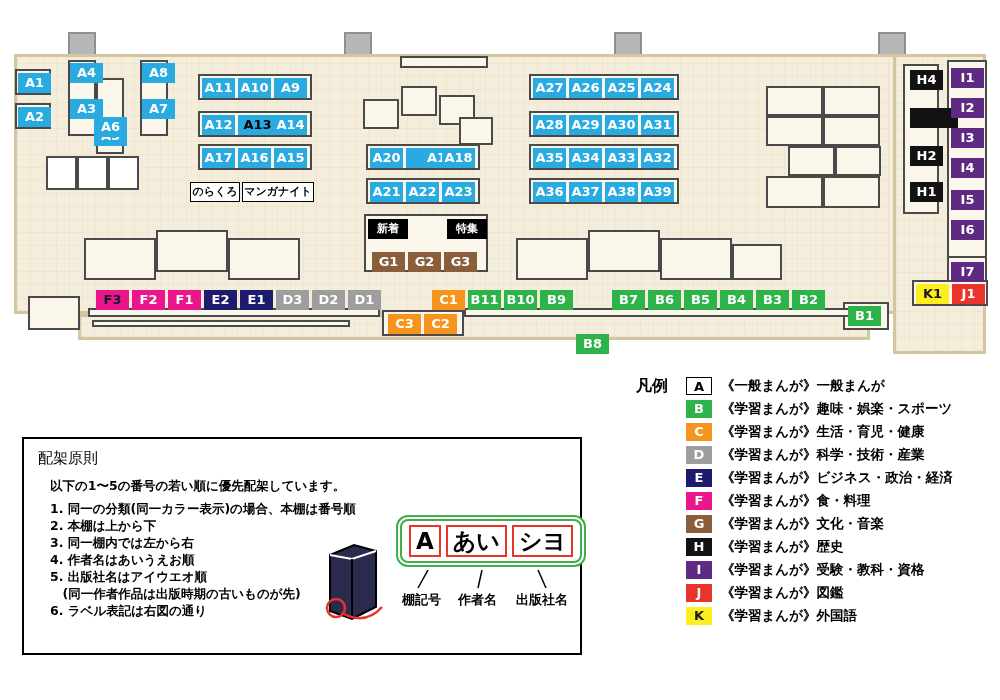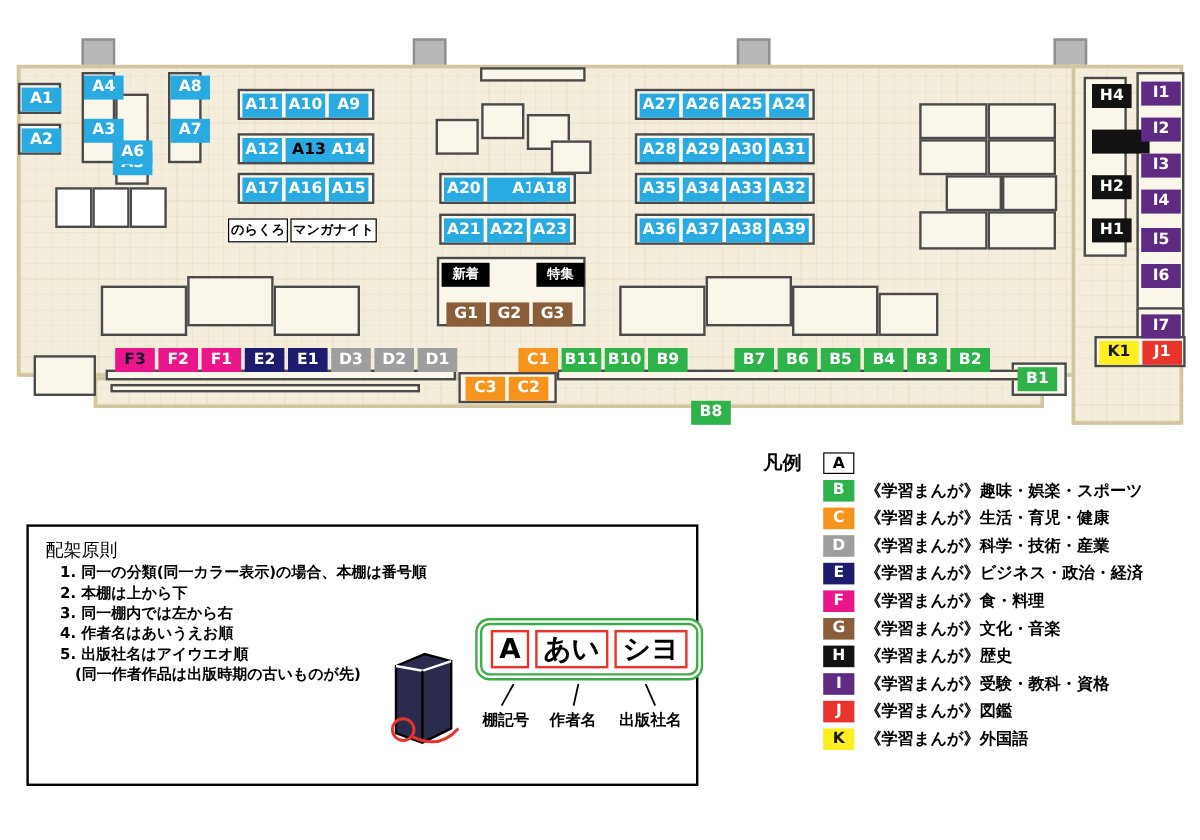--- a/index.html
+++ b/index.html
@@ -179,20 +179,21 @@
       <div class="badge" style="left: 951px; top: 262px; width: 33px; background: rgb(95, 42, 132); color: rgb(255, 255, 255);">I7</div>
       <div class="badge" style="left: 916px; top: 284px; width: 33px; background: rgb(252, 238, 33); color: rgb(26, 26, 26);">K1</div>
       <div class="badge" style="left: 952px; top: 284px; width: 33px; background: rgb(232, 52, 42); color: rgb(255, 255, 255);">J1</div>
     </div>
 
   <div class="legend">
     <div class="legend-title">凡例</div>
     <div class="legend-rows" id="legend-rows">
         <div class="legend-row">
           <span class="legend-badge" style="background: rgb(255, 255, 255); color: rgb(0, 0, 0); border: 1.5px solid rgb(0, 0, 0);">A</span>
+          <span class="legend-text">《一般まんが》一般まんが</span>
         </div>
         <div class="legend-row">
           <span class="legend-badge" style="background: rgb(46, 179, 74); color: rgb(255, 255, 255);">B</span>
           <span class="legend-text">《学習まんが》趣味・娯楽・スポーツ</span>
         </div>
         <div class="legend-row">
           <span class="legend-badge" style="background: rgb(247, 148, 30); color: rgb(255, 255, 255);">C</span>
           <span class="legend-text">《学習まんが》生活・育児・健康</span>
         </div>
         <div class="legend-row">
@@ -225,21 +226,22 @@
         </div>
         <div class="legend-row">
           <span class="legend-badge" style="background: rgb(252, 238, 33); color: rgb(26, 26, 26);">K</span>
           <span class="legend-text">《学習まんが》外国語</span>
         </div>
       </div>
   </div>
 
   <div class="principles">
     <div class="principles-title">配架原則</div>
-    <div class="principles-list" id="principles-list"><div>1. 同一の分類(同一カラー表示)の場合、本棚は番号順</div><div>2. 本棚は上から下</div><div>3. 同一棚内では左から右</div><div>4. 作者名はあいうえお順</div><div>5. 出版社名はアイウエオ順</div><div>　(同一作者作品は出版時期の古いものが先)</div></div>
+    <div class="principles-intro">以下の1〜5の番号の若い順に優先配架しています。</div>
+    <div class="principles-list" id="principles-list"><div>1. 同一の分類(同一カラー表示)の場合、本棚は番号順</div><div>2. 本棚は上から下</div><div>3. 同一棚内では左から右</div><div>4. 作者名はあいうえお順</div><div>5. 出版社名はアイウエオ順</div><div>　(同一作者作品は出版時期の古いものが先)</div><div>6. ラベル表記は右図の通り</div></div>
 
     <svg class="book-svg" width="62" height="86" viewBox="0 0 62 86">
       <polygon points="8,14 32,4 54,10 54,66 30,78 8,70" fill="#2b2b4e" stroke="#000" stroke-width="2"></polygon>
       <polyline points="8,14 30,18 54,10" fill="none" stroke="#fff" stroke-width="2"></polyline>
       <line x1="30" y1="18" x2="30" y2="78" stroke="#000" stroke-width="2"></line>
       <circle cx="14" cy="67" r="9" fill="none" stroke="#e8342a" stroke-width="2.5"></circle>
       <path d="M 22 73 Q 44 84 60 66" fill="none" stroke="#e8342a" stroke-width="2.5"></path>
     </svg>
 
     <div class="sticker">

